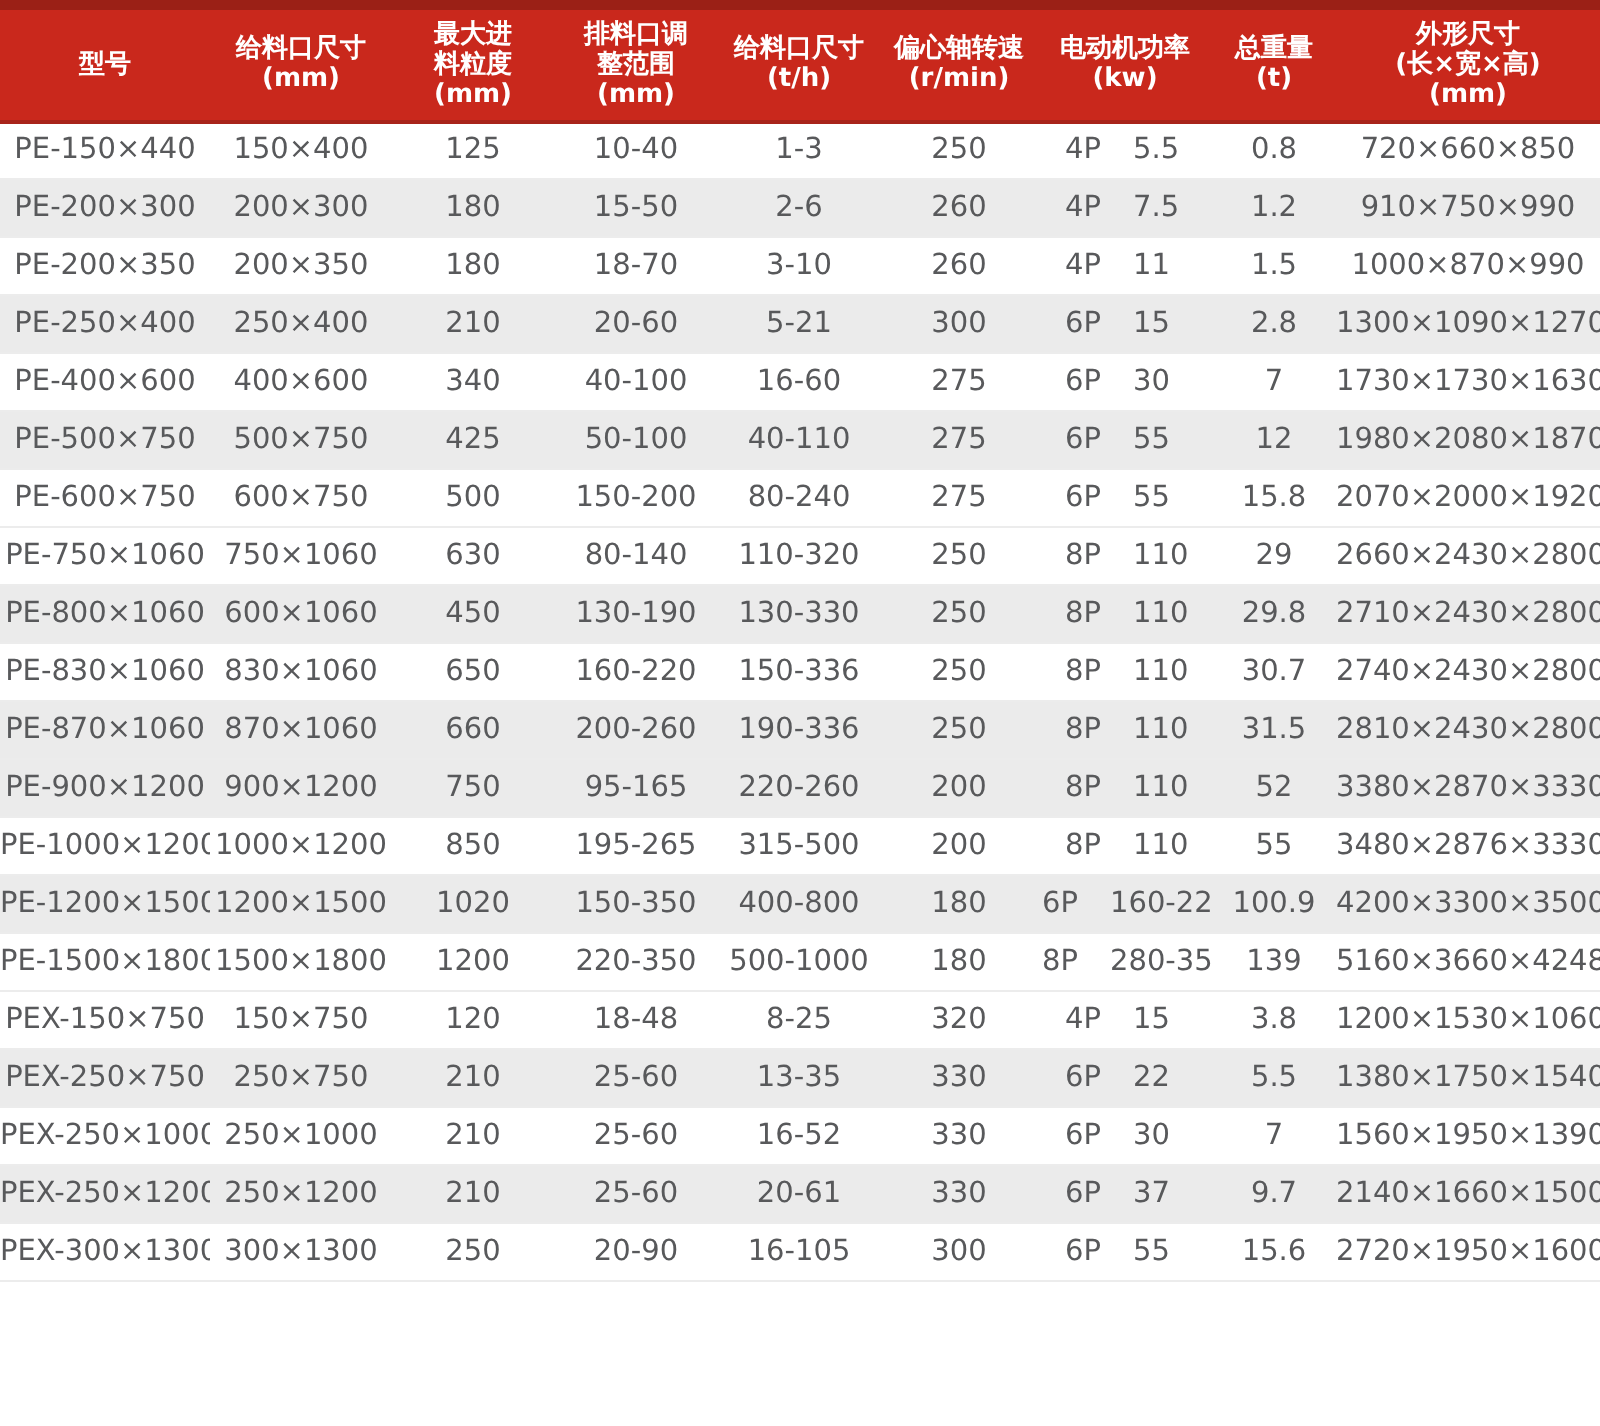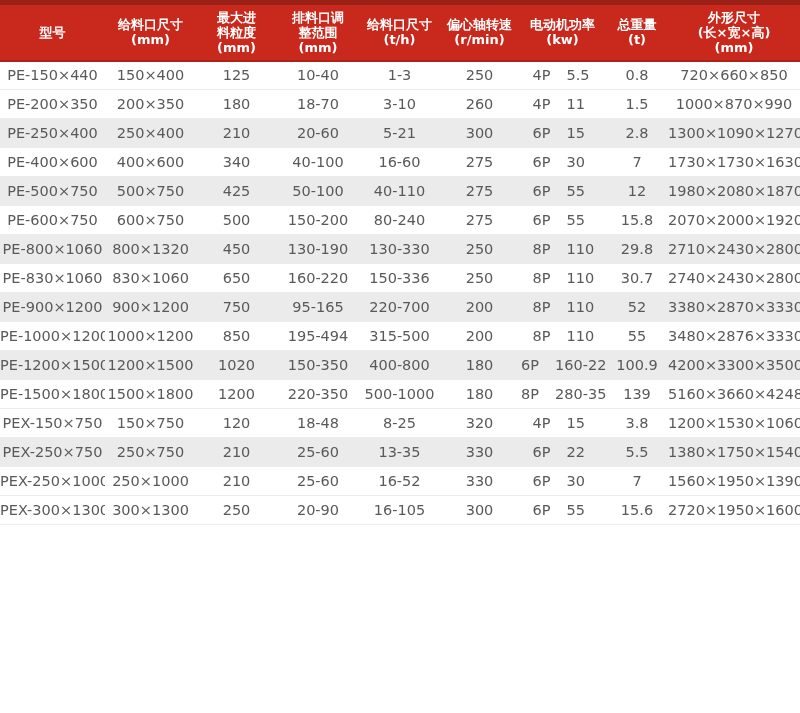--- a/index.html
+++ b/index.html
@@ -121,20 +121,36 @@
         <td>250</td>
         <td class="motor-cell">
           <div class="motor-wrap">
             <span class="pole">4P</span>
             <span class="power">5.5</span>
           </div>
         </td>
         <td>0.8</td>
         <td>720×660×850</td>
       </tr>
+      <tr class="shaded">
+        <td>PE-200×300</td>
+        <td>200×300</td>
+        <td>180</td>
+        <td>15-50</td>
+        <td>2-6</td>
+        <td>260</td>
+        <td class="motor-cell">
+          <div class="motor-wrap">
+            <span class="pole">4P</span>
+            <span class="power">7.5</span>
+          </div>
+        </td>
+        <td>1.2</td>
+        <td>910×750×990</td>
+      </tr>
       <tr>
         <td>PE-200×350</td>
         <td>200×350</td>
         <td>180</td>
         <td>18-70</td>
         <td>3-10</td>
         <td>260</td>
         <td class="motor-cell">
           <div class="motor-wrap">
             <span class="pole">4P</span>
@@ -201,23 +217,39 @@
         <td>275</td>
         <td class="motor-cell">
           <div class="motor-wrap">
             <span class="pole">6P</span>
             <span class="power">55</span>
           </div>
         </td>
         <td>15.8</td>
         <td>2070×2000×1920</td>
       </tr>
+      <tr>
+        <td>PE-750×1060</td>
+        <td>750×1060</td>
+        <td>630</td>
+        <td>80-140</td>
+        <td>110-320</td>
+        <td>250</td>
+        <td class="motor-cell">
+          <div class="motor-wrap">
+            <span class="pole">8P</span>
+            <span class="power">110</span>
+          </div>
+        </td>
+        <td>29</td>
+        <td>2660×2430×2800</td>
+      </tr>
       <tr class="shaded">
         <td>PE-800×1060</td>
-        <td>800×1320</td>
+        <td>600×1060</td>
         <td>450</td>
         <td>130-190</td>
         <td>130-330</td>
         <td>250</td>
         <td class="motor-cell">
           <div class="motor-wrap">
             <span class="pole">8P</span>
             <span class="power">110</span>
           </div>
         </td>
@@ -234,40 +266,56 @@
         <td class="motor-cell">
           <div class="motor-wrap">
             <span class="pole">8P</span>
             <span class="power">110</span>
           </div>
         </td>
         <td>30.7</td>
         <td>2740×2430×2800</td>
       </tr>
       <tr class="shaded">
+        <td>PE-870×1060</td>
+        <td>870×1060</td>
+        <td>660</td>
+        <td>200-260</td>
+        <td>190-336</td>
+        <td>250</td>
+        <td class="motor-cell">
+          <div class="motor-wrap">
+            <span class="pole">8P</span>
+            <span class="power">110</span>
+          </div>
+        </td>
+        <td>31.5</td>
+        <td>2810×2430×2800</td>
+      </tr>
+      <tr class="shaded">
         <td>PE-900×1200</td>
         <td>900×1200</td>
         <td>750</td>
         <td>95-165</td>
-        <td>220-700</td>
+        <td>220-260</td>
         <td>200</td>
         <td class="motor-cell">
           <div class="motor-wrap">
             <span class="pole">8P</span>
             <span class="power">110</span>
           </div>
         </td>
         <td>52</td>
         <td>3380×2870×3330</td>
       </tr>
       <tr>
         <td>PE-1000×1200</td>
         <td>1000×1200</td>
         <td>850</td>
-        <td>195-494</td>
+        <td>195-265</td>
         <td>315-500</td>
         <td>200</td>
         <td class="motor-cell">
           <div class="motor-wrap">
             <span class="pole">8P</span>
             <span class="power">110</span>
           </div>
         </td>
         <td>55</td>
         <td>3480×2876×3330</td>
@@ -345,20 +393,36 @@
         <td>330</td>
         <td class="motor-cell">
           <div class="motor-wrap">
             <span class="pole">6P</span>
             <span class="power">30</span>
           </div>
         </td>
         <td>7</td>
         <td>1560×1950×1390</td>
       </tr>
+      <tr class="shaded">
+        <td>PEX-250×1200</td>
+        <td>250×1200</td>
+        <td>210</td>
+        <td>25-60</td>
+        <td>20-61</td>
+        <td>330</td>
+        <td class="motor-cell">
+          <div class="motor-wrap">
+            <span class="pole">6P</span>
+            <span class="power">37</span>
+          </div>
+        </td>
+        <td>9.7</td>
+        <td>2140×1660×1500</td>
+      </tr>
       <tr>
         <td>PEX-300×1300</td>
         <td>300×1300</td>
         <td>250</td>
         <td>20-90</td>
         <td>16-105</td>
         <td>300</td>
         <td class="motor-cell">
           <div class="motor-wrap">
             <span class="pole">6P</span>

